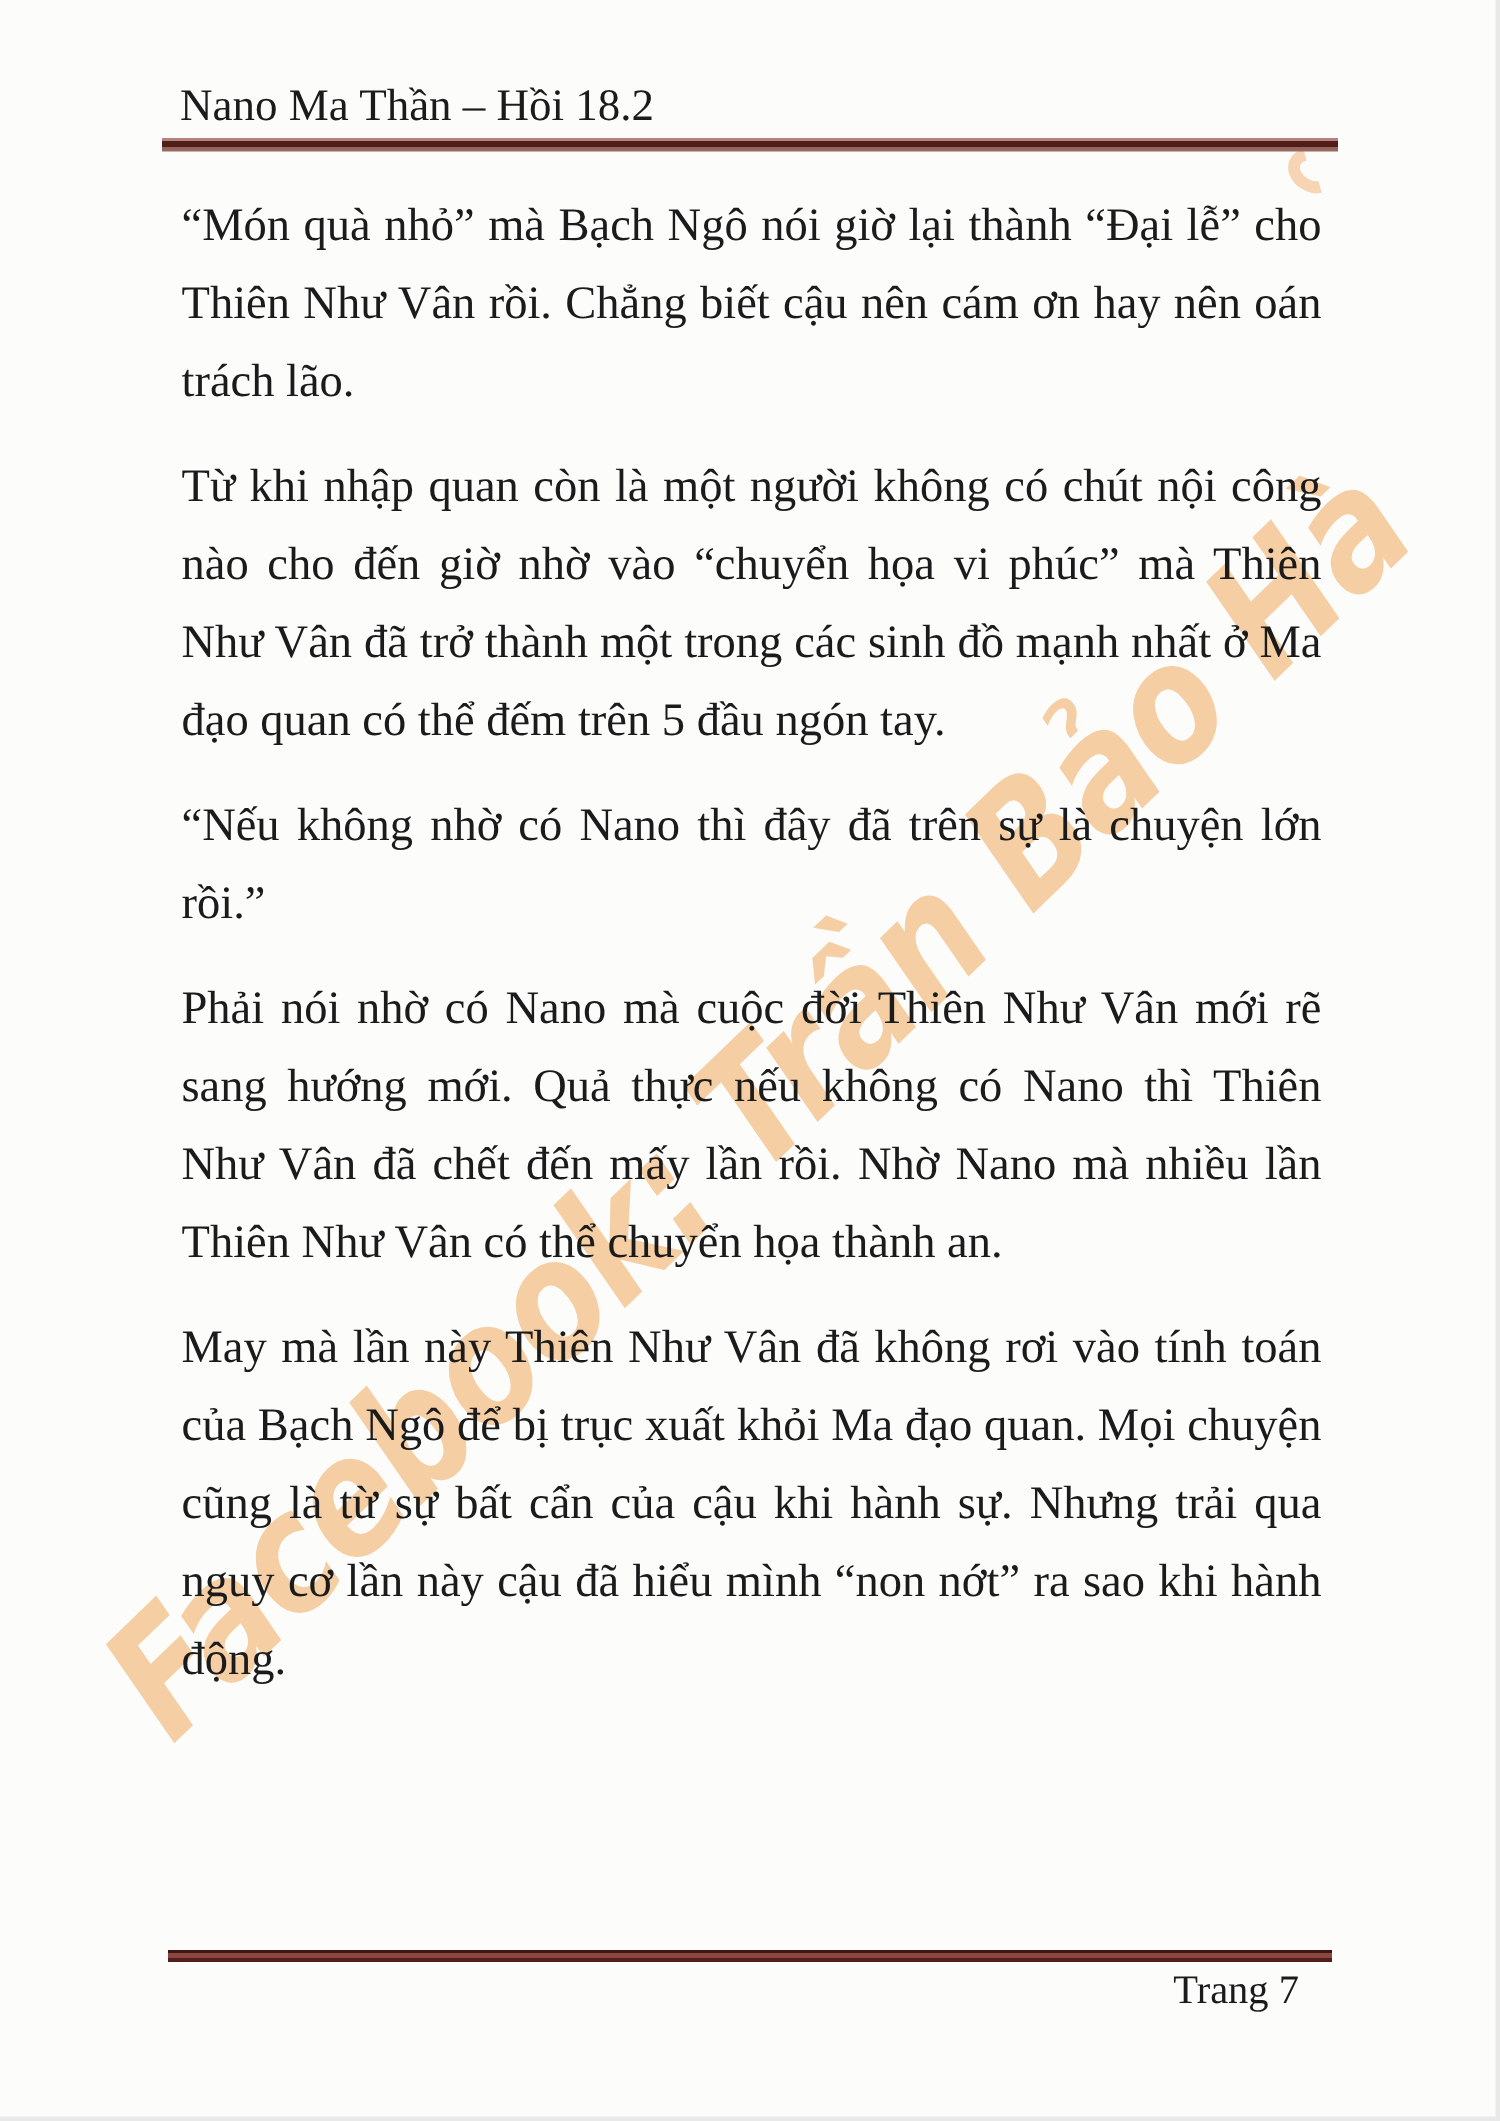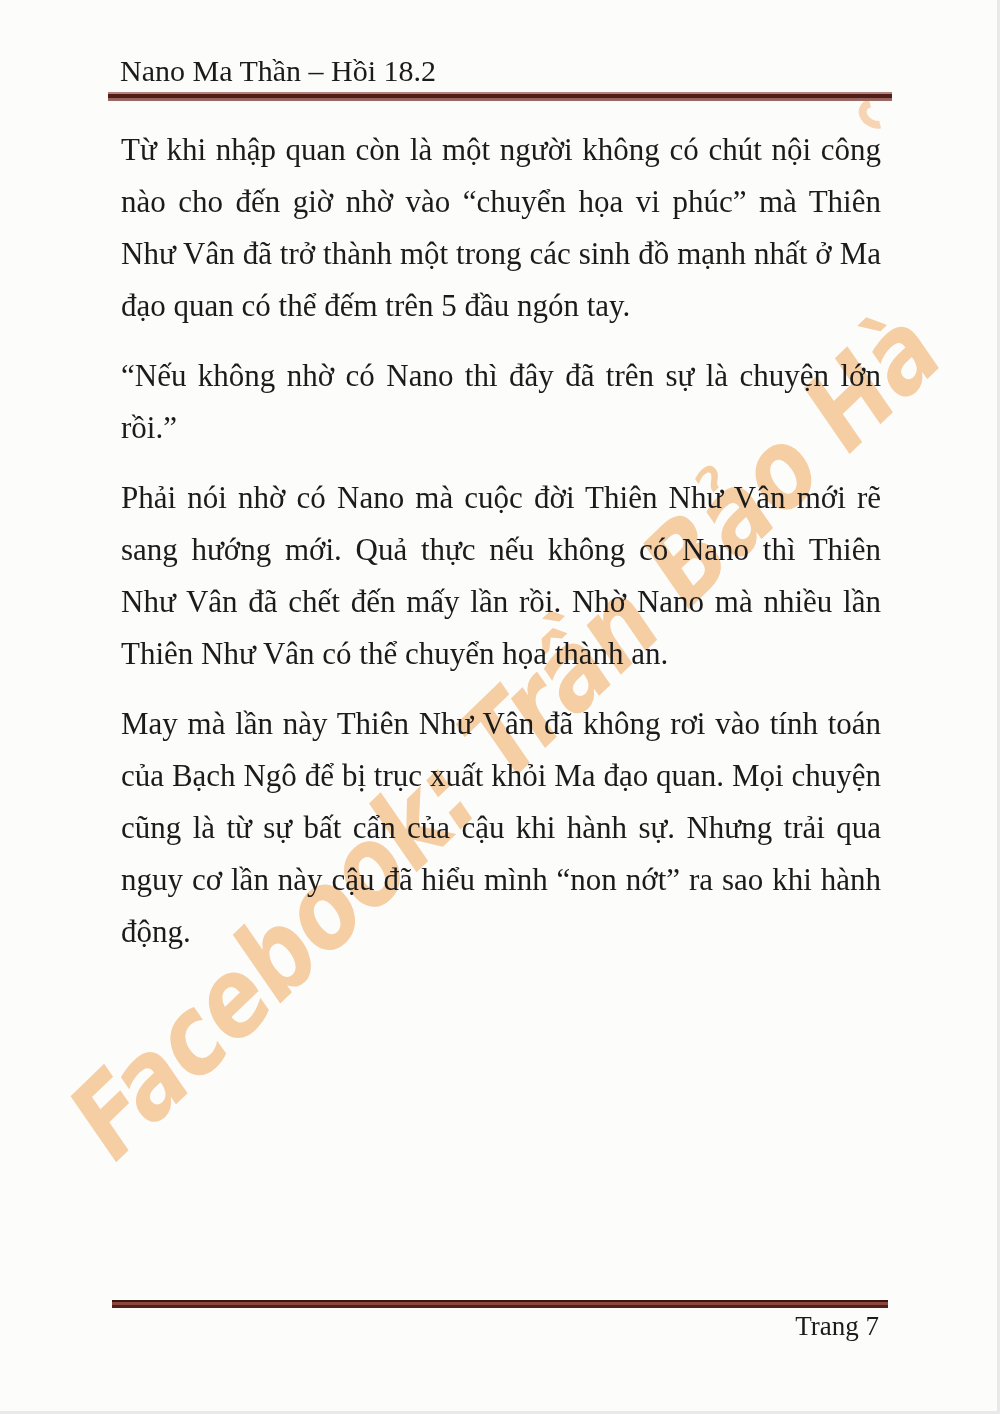--- a/index.html
+++ b/index.html
@@ -92,21 +92,21 @@
   }
   .content p {
     font-size: 31px;
     line-height: 52px;
     text-align: justify;
     margin-bottom: 18px;
   }
 
   .footer-text {
     position: absolute;
-    right: 118px;
+    right: 131px;
     top: 1311px;
     font-size: 27px;
     z-index: 1;
   }
 </style>
 </head>
 <body>
 
 <div class="page">
 
@@ -114,20 +114,21 @@
 
   <div class="watermark-artifact"></div>
 
   <div class="header">
     <span>Nano Ma Thần – Hồi 18.2</span>
   </div>
 
   <div class="rule header-rule"></div>
 
   <div class="content">
+    <p>“Món quà nhỏ” mà Bạch Ngô nói giờ lại thành “Đại lễ” cho Thiên Như Vân rồi. Chẳng biết cậu nên cám ơn hay nên oán trách lão.</p>
     <p>Từ khi nhập quan còn là một người không có chút nội công nào cho đến giờ nhờ vào “chuyển họa vi phúc” mà Thiên Như Vân đã trở thành một trong các sinh đồ mạnh nhất ở Ma đạo quan có thể đếm trên 5 đầu ngón tay.</p>
     <p>“Nếu không nhờ có Nano thì đây đã trên sự là chuyện lớn rồi.”</p>
     <p>Phải nói nhờ có Nano mà cuộc đời Thiên Như Vân mới rẽ sang hướng mới. Quả thực nếu không có Nano thì Thiên Như Vân đã chết đến mấy lần rồi. Nhờ Nano mà nhiều lần Thiên Như Vân có thể chuyển họa thành an.</p>
     <p>May mà lần này Thiên Như Vân đã không rơi vào tính toán của Bạch Ngô để bị trục xuất khỏi Ma đạo quan. Mọi chuyện cũng là từ sự bất cẩn của cậu khi hành sự. Nhưng trải qua nguy cơ lần này cậu đã hiểu mình “non nớt” ra sao khi hành động.</p>
   </div>
 
   <div class="rule footer-rule"></div>
 
   <div class="footer-text">Trang 7</div>
 

